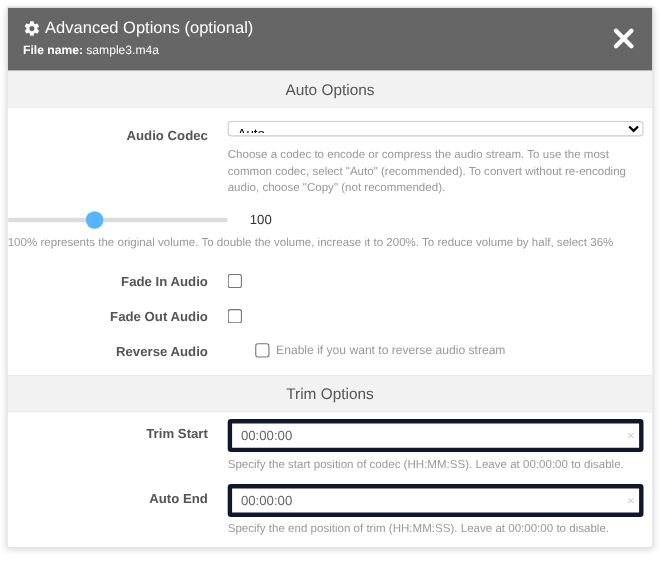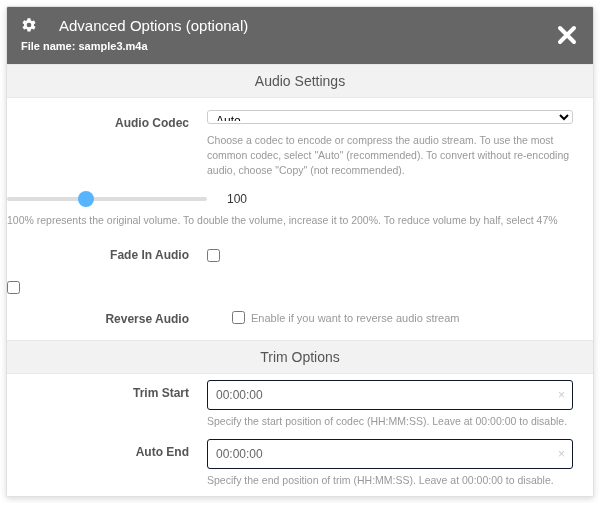--- a/index.html
+++ b/index.html
@@ -22,31 +22,31 @@
 
   
   .header {
     background: #666;
     color: #fff;
     padding: 10px 14px 12px 14px;
     position: relative;
   }
   .header-title-row {
     display: flex;
-    align-items: flex-start;
-    gap: 22px;
+    align-items: flex-end;
+    gap: 4px;
     font-size: 15px;
     font-weight: 500;
   }
   .gear-icon { display: inline-flex; }
   .file-row {
     font-size: 11px;
     margin-top: 6px;
   }
-  .file-row .fname { font-weight: 700; }
+  .file-row .fname { font-weight: 400; }
   .close-x {
     position: absolute;
     top: 18px;
     right: 16px;
     cursor: pointer;
   }
 
   
   .section-bar {
     background: #f2f2f2;
@@ -55,21 +55,21 @@
     font-size: 14px;
     color: #555;
     border-top: 1px solid #e8e8e8;
     border-bottom: 1px solid #e8e8e8;
   }
 
   
   .form-area { background: #fff; }
   .row {
     display: flex;
-    padding: 6px 20px 4px 0;
+    padding: 6px 8px 4px 0;
   }
   .row .label {
     width: 200px;
     text-align: right;
     padding-right: 18px;
     font-size: 12px;
     font-weight: 700;
     color: #555;
     padding-top: 6px;
   }
@@ -144,21 +144,21 @@
     margin-left: 6px;
   }
 
   
   .input-clear {
     position: relative;
   }
   .input-clear input[type="text"] {
     width: 100%;
     height: 30px;
-    border: 1px solid #0f172a;
+    border: 4px solid #0f172a;
     border-radius: 3px;
     font-size: 12px;
     color: #666;
     padding: 4px 28px 4px 8px;
   }
   .input-clear .clear-btn {
     position: absolute;
     right: 8px;
     top: 50%;
     transform: translateY(-50%);
@@ -191,21 +191,21 @@
       <strong>File name:</strong>
       <span class="fname">sample3.m4a</span>
     </div>
     <span class="close-x">
       <svg width="20" height="20" viewBox="0 0 20 20">
           <path d="M3 3 L17 17 M17 3 L3 17" stroke="#fff" stroke-width="4" stroke-linecap="round"></path>
         </svg>
     </span>
   </div>
 
-  <div class="section-bar">Audio Settings</div>
+  <div class="section-bar">Auto Options</div>
 
   <div class="form-area audio-area">
 
     <div class="row">
       <div class="label">Audio Codec</div>
       <div class="control">
         <select class="codec">
           <option>Auto</option>
         </select>
         <div class="help">Choose a codec to encode or compress the audio stream. To use the most common codec, select "Auto" (recommended). To convert without re-encoding audio, choose "Copy" (not recommended).</div>
@@ -214,32 +214,33 @@
 
     <div class="row">
       <div class="control">
         <div class="slider-wrap">
           <div class="slider">
             <div class="track"></div>
             <div class="thumb pos-100"></div>
           </div>
           <span class="slider-val">100</span>
         </div>
-        <div class="help">100% represents the original volume. To double the volume, increase it to 200%. To reduce volume by half, select 47%</div>
+        <div class="help">100% represents the original volume. To double the volume, increase it to 200%. To reduce volume by half, select 36%</div>
       </div>
     </div>
 
     <div class="row cb first-cb">
       <div class="label">Fade In Audio</div>
       <div class="control">
         <input type="checkbox" style="">
       </div>
     </div>
 
     <div class="row cb">
+      <div class="label">Fade Out Audio</div>
       <div class="control">
         <input type="checkbox" style="">
       </div>
     </div>
 
     <div class="row rv">
       <div class="label">Reverse Audio</div>
       <div class="control">
         <input type="checkbox" style="">
         <span class="inline-label">Enable if you want to reverse audio stream</span>

